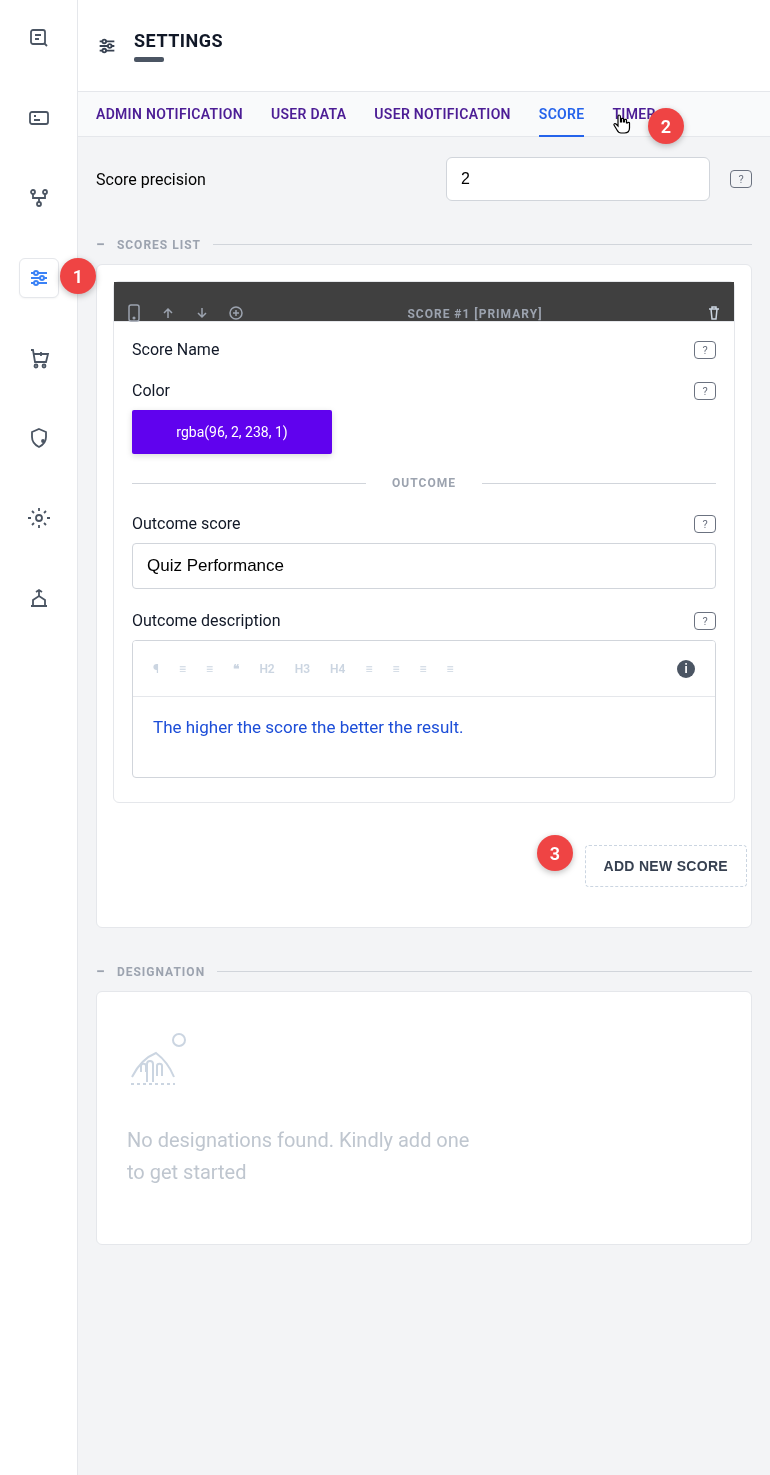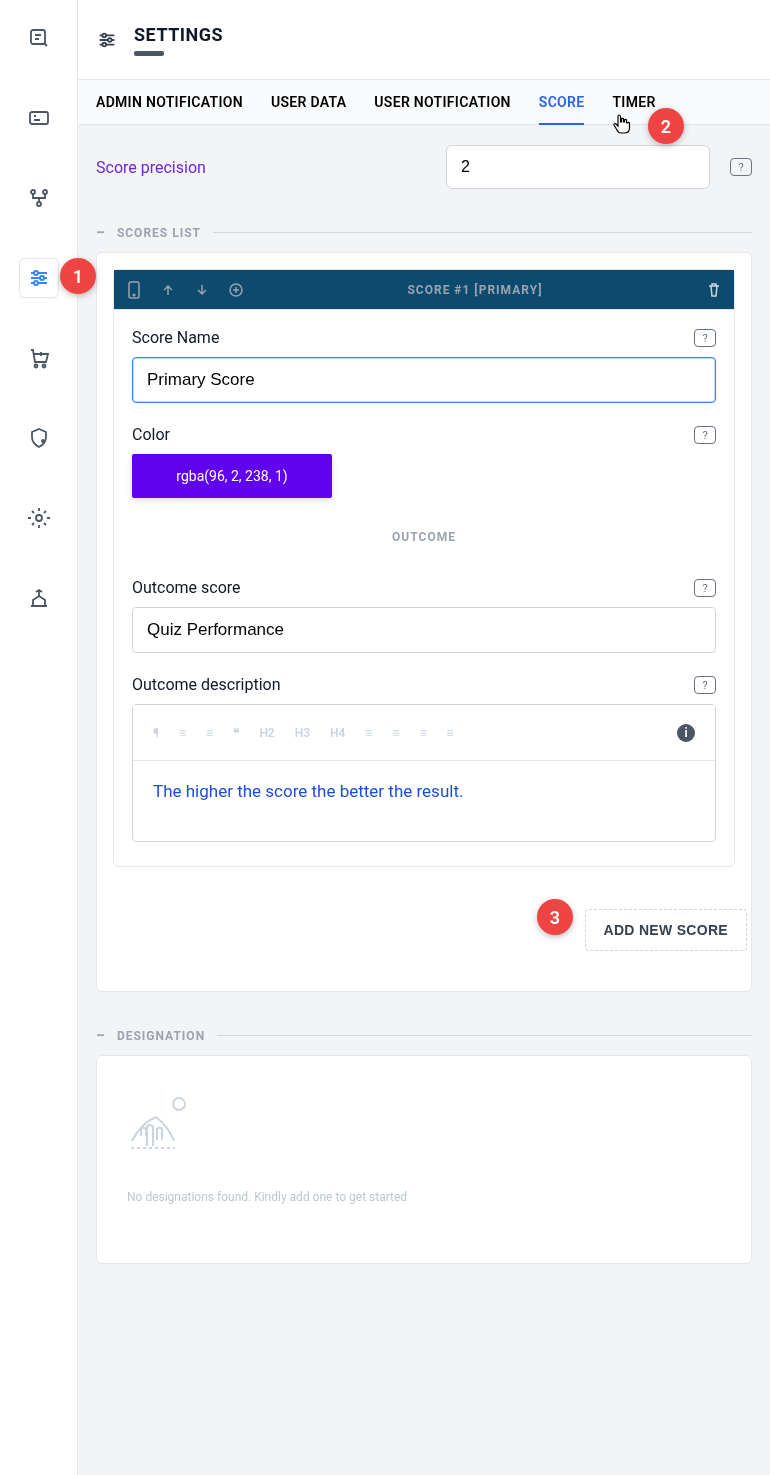--- a/index.html
+++ b/index.html
@@ -32,56 +32,56 @@
   cursor: pointer;
 }
 .sidebar .nav-item.active {
   background: #fff;
   border: 1px solid #e5e7eb;
   color: #3b82f6;
   box-shadow: 0 1px 2px rgba(0,0,0,0.04);
 }
 .main { flex: 1; display: flex; flex-direction: column; min-width: 0; }
 .header {
-  height: 80px;
+  height: 92px;
   display: flex;
   align-items: center;
   gap: 16px;
   padding: 4px 18px;
   border-bottom: 1px solid #e5e7eb;
 }
 .header .ham { color: #374151; }
 .header-title-wrap { display: flex; flex-direction: column; }
 .header-title { font-size: 18px; font-weight: 700; letter-spacing: 0.5px; color: #111827; }
 .header-under { width: 30px; height: 5px; background: #4b5563; border-radius: 2px; margin-top: 6px; }
 .tabs {
   display: flex;
   gap: 28px;
   padding: 14px 18px 0 18px;
   border-bottom: 1px solid #e5e7eb;
   background: #f9fafb;
 }
 .tab {
   font-size: 14px; font-weight: 600; letter-spacing: 0.3px;
-  color: #000000;
+  color: #4c1d95;
   padding-bottom: 14px;
   cursor: pointer;
   position: relative;
 }
 .tab.active { color: #2563eb; }
 .tab.active::after {
   content:""; position:absolute; left:0; right:0; bottom:-1px;
   height:2px; background:#2563eb;
 }
 .content { background: #f3f4f6; flex: 1; overflow: auto; }
 .row-precision {
   display: flex; align-items: center; gap: 20px;
   padding: 20px 18px;
 }
-.row-precision label { font-size: 16px; color: #6d28d9; flex: 0 0 auto; width: 330px; }
+.row-precision label { font-size: 16px; color: #000000; flex: 0 0 auto; width: 330px; }
 .precision-input {
   flex: 1;
   height: 44px;
   border: 1px solid #d1d5db;
   border-radius: 6px;
   background: #fff;
   padding: 0 14px;
   font-size: 16px;
 }
 .help-icon {
@@ -107,22 +107,22 @@
 }
 .score-card {
   margin: 16px;
   border: 1px solid #e5e7eb;
   border-radius: 6px;
   background: #fff;
 }
 .score-toolbar {
   height: 40px;
   border-bottom: 1px solid #e5e7eb;
-  background: #0c4a6e;
-  display: flex; align-items: center;
+  background: #404040;
+  display: flex; align-items: flex-end;
   padding: 0 12px;
 }
 .tb-icons { display:flex; gap:18px; align-items:center; color:#9ca3af; }
 .tb-icons .ic { width:16px; height:16px; display:flex; align-items:center; justify-content:center; cursor:pointer; }
 .score-toolbar .title-mid {
   flex:1; text-align:center; font-size: 12px; font-weight:700; letter-spacing:1px; color:#9ca3af;
 }
 .trash { color:#cbd5e1; cursor:pointer; }
 .score-body { padding: 18px 18px 24px 18px; }
 .field { margin-bottom: 22px; }
@@ -138,21 +138,21 @@
   width: 200px; height: 44px;
   background: #6002ee;
   color: #fff;
   display:flex; align-items:center; justify-content:center;
   font-size: 14px;
   border-radius: 2px;
   box-shadow: 0 2px 6px rgba(0,0,0,0.15);
   cursor: pointer;
 }
 .subhead {
-  display:flex; align-items:center; gap:10px; margin: 22px 0 24px 0; flex-direction: column;
+  display:flex; align-items:center; gap:26px; margin: 22px 0 24px 0;
 }
 .subhead .sline { flex:1; height:1px; background:#d1d5db; }
 .subhead .stitle { font-size:12px; font-weight:700; letter-spacing:1px; color:#9ca3af; }
 .rte {
   border: 1px solid #d1d5db; border-radius: 4px; overflow:hidden;
 }
 .rte-toolbar {
   height: 56px; border-bottom:1px solid #e5e7eb; background:#fff;
   display:flex; align-items:center; gap:20px; padding: 0 20px;
   color:#cbd5e1; font-size:12px; font-weight:600;
@@ -164,21 +164,21 @@
 }
 .rte-body { padding: 20px; font-size: 17px; color:#1d4ed8; min-height: 80px; }
 .add-row { display:flex; justify-content:flex-end; padding: 26px 4px 40px 4px; position: relative; }
 .dashed-btn {
   border: 1.5px dashed #cbd5e1; background:#fff;
   color:#374151; font-size: 14px; font-weight:600; letter-spacing:0.3px;
   padding: 12px 18px; border-radius: 4px; cursor:pointer;
 }
 .designation-panel { padding: 30px; }
 .cactus { width: 80px; height: 80px; margin-bottom: 22px; }
-.empty-text { color:#bfc6cf; font-size: 12px; line-height:1.6; margin-bottom: 26px; max-width: 360px; }
+.empty-text { color:#bfc6cf; font-size: 20px; line-height:1.6; margin-bottom: 26px; max-width: 360px; }
 .badge {
   position: absolute;
   width: 36px; height:36px; border-radius:50%;
   background:#ef4444; color:#fff;
   display:flex; align-items:center; justify-content:center;
   font-size: 18px; font-weight:600;
   box-shadow: 0 2px 6px rgba(0,0,0,0.25);
   z-index: 10;
 }
 .badge1 { left: 60px; top: 258px; }
@@ -324,21 +324,20 @@
                 </svg>
               </span>
           </div>
 
           <div class="score-body">
             <div class="field">
               <div class="field-head">
                 <span class="field-label">Score Name</span>
                 <span class="help-icon">?</span>
               </div>
-              <input class="text-input focused" value="Primary Score" style="">
             </div>
 
             <div class="field">
               <div class="field-head">
                 <span class="field-label">Color</span>
                 <span class="help-icon">?</span>
               </div>
               <div class="color-swatch">rgba(96, 2, 238, 1)</div>
             </div>
 

